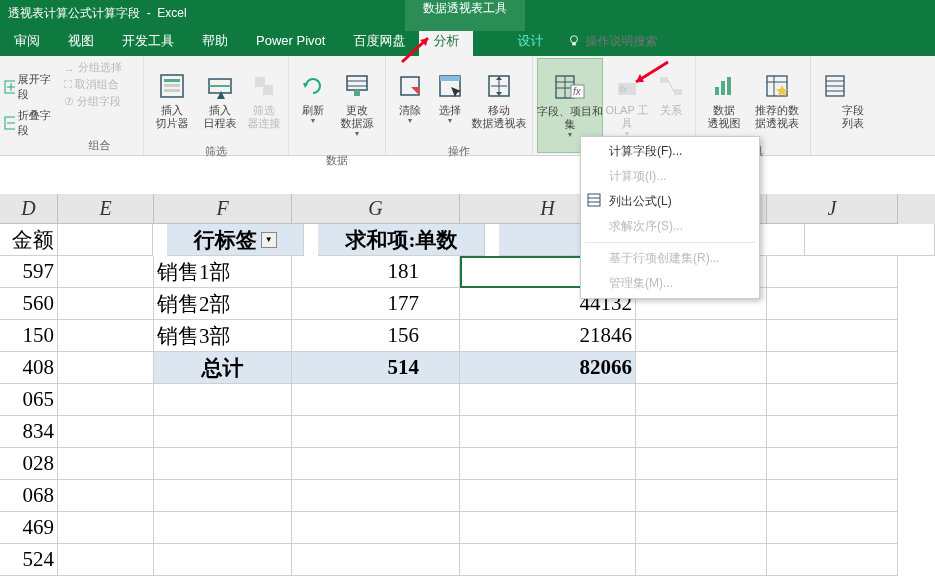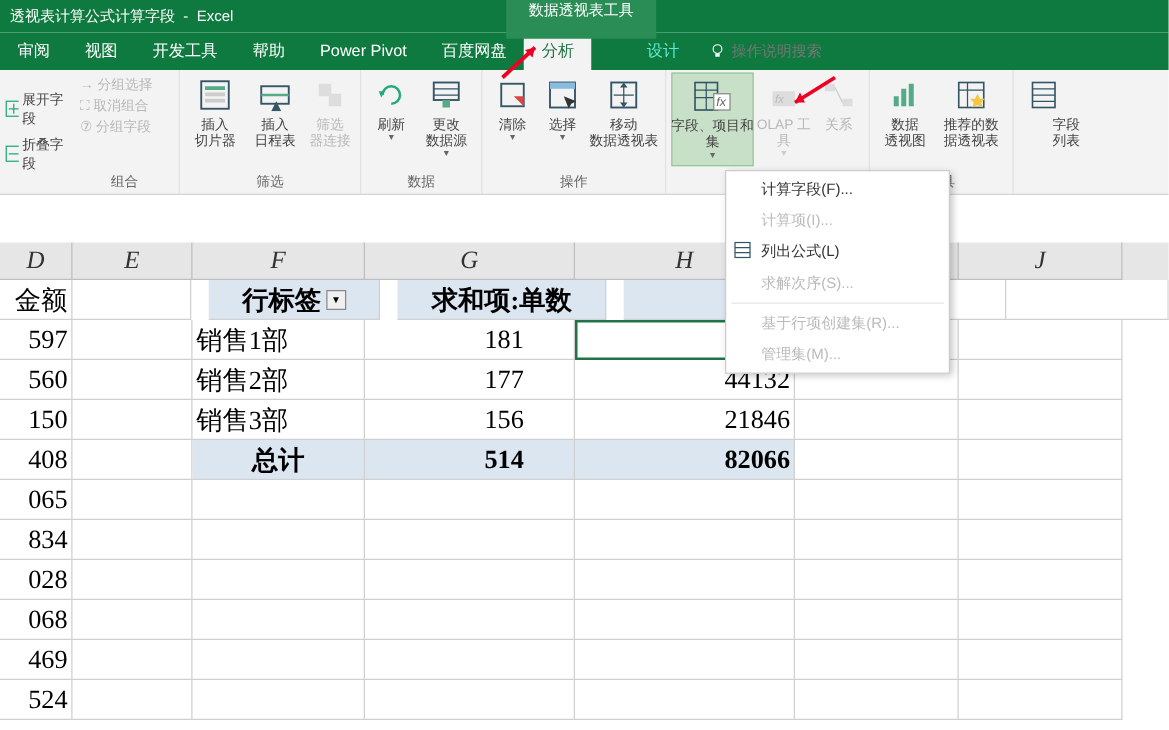--- a/index.html
+++ b/index.html
@@ -17,21 +17,21 @@
   
   .ribbon { background: #f3f3f3; height: 100px; display: flex; border-bottom: 1px solid #d4d4d4; }
   .ribbon-group { border-right: 1px solid #e1e1e1; display: flex; flex-direction: column; justify-content: space-between; padding: 2px 4px 0 4px; min-width: 50px; }
   .ribbon-group-body { display: flex; flex: 1; align-items: flex-start; }
   .ribbon-group-label { font-size: 11px; color: #666; text-align: center; padding: 2px 0; }
   
   .rb-stack { display: flex; flex-direction: column; gap: 2px; padding: 2px 4px; font-size: 11px; color: #444; }
   .rb-stack .row { display: flex; align-items: center; gap: 3px; white-space: nowrap; }
   .rb-stack .row.disabled { color: #b8b8b8; }
   
-  .rb-big { display: flex; flex-direction: column; align-items: center; justify-content: center; width: 48px; padding: 2px 2px; font-size: 11px; color: #444; text-align: center; cursor: pointer; line-height: 1.2; }
+  .rb-big { display: flex; flex-direction: column; align-items: center; justify-content: center; width: 48px; padding: 12px 2px; font-size: 11px; color: #444; text-align: center; cursor: pointer; line-height: 1.2; }
   .rb-big.wide { width: 58px; }
   .rb-big.narrow { width: 40px; }
   .rb-big .icon-box { width: 32px; height: 32px; display: flex; align-items: center; justify-content: center; margin-bottom: 2px; }
   .rb-big.disabled { color: #b8b8b8; }
   .rb-big.highlighted { background: #c8e0c8; border: 1px solid #9ac59a; }
   
   .dropdown-arrow { font-size: 7px; color: #666; }
   .dropdown-arrow.disabled { color: #ccc; }
   
   .context-menu { position: absolute; left: 580px; top: 136px; width: 180px; background: #fff; border: 1px solid #cccccc; box-shadow: 2px 2px 6px rgba(0,0,0,0.25); z-index: 100; padding: 2px 0; }

